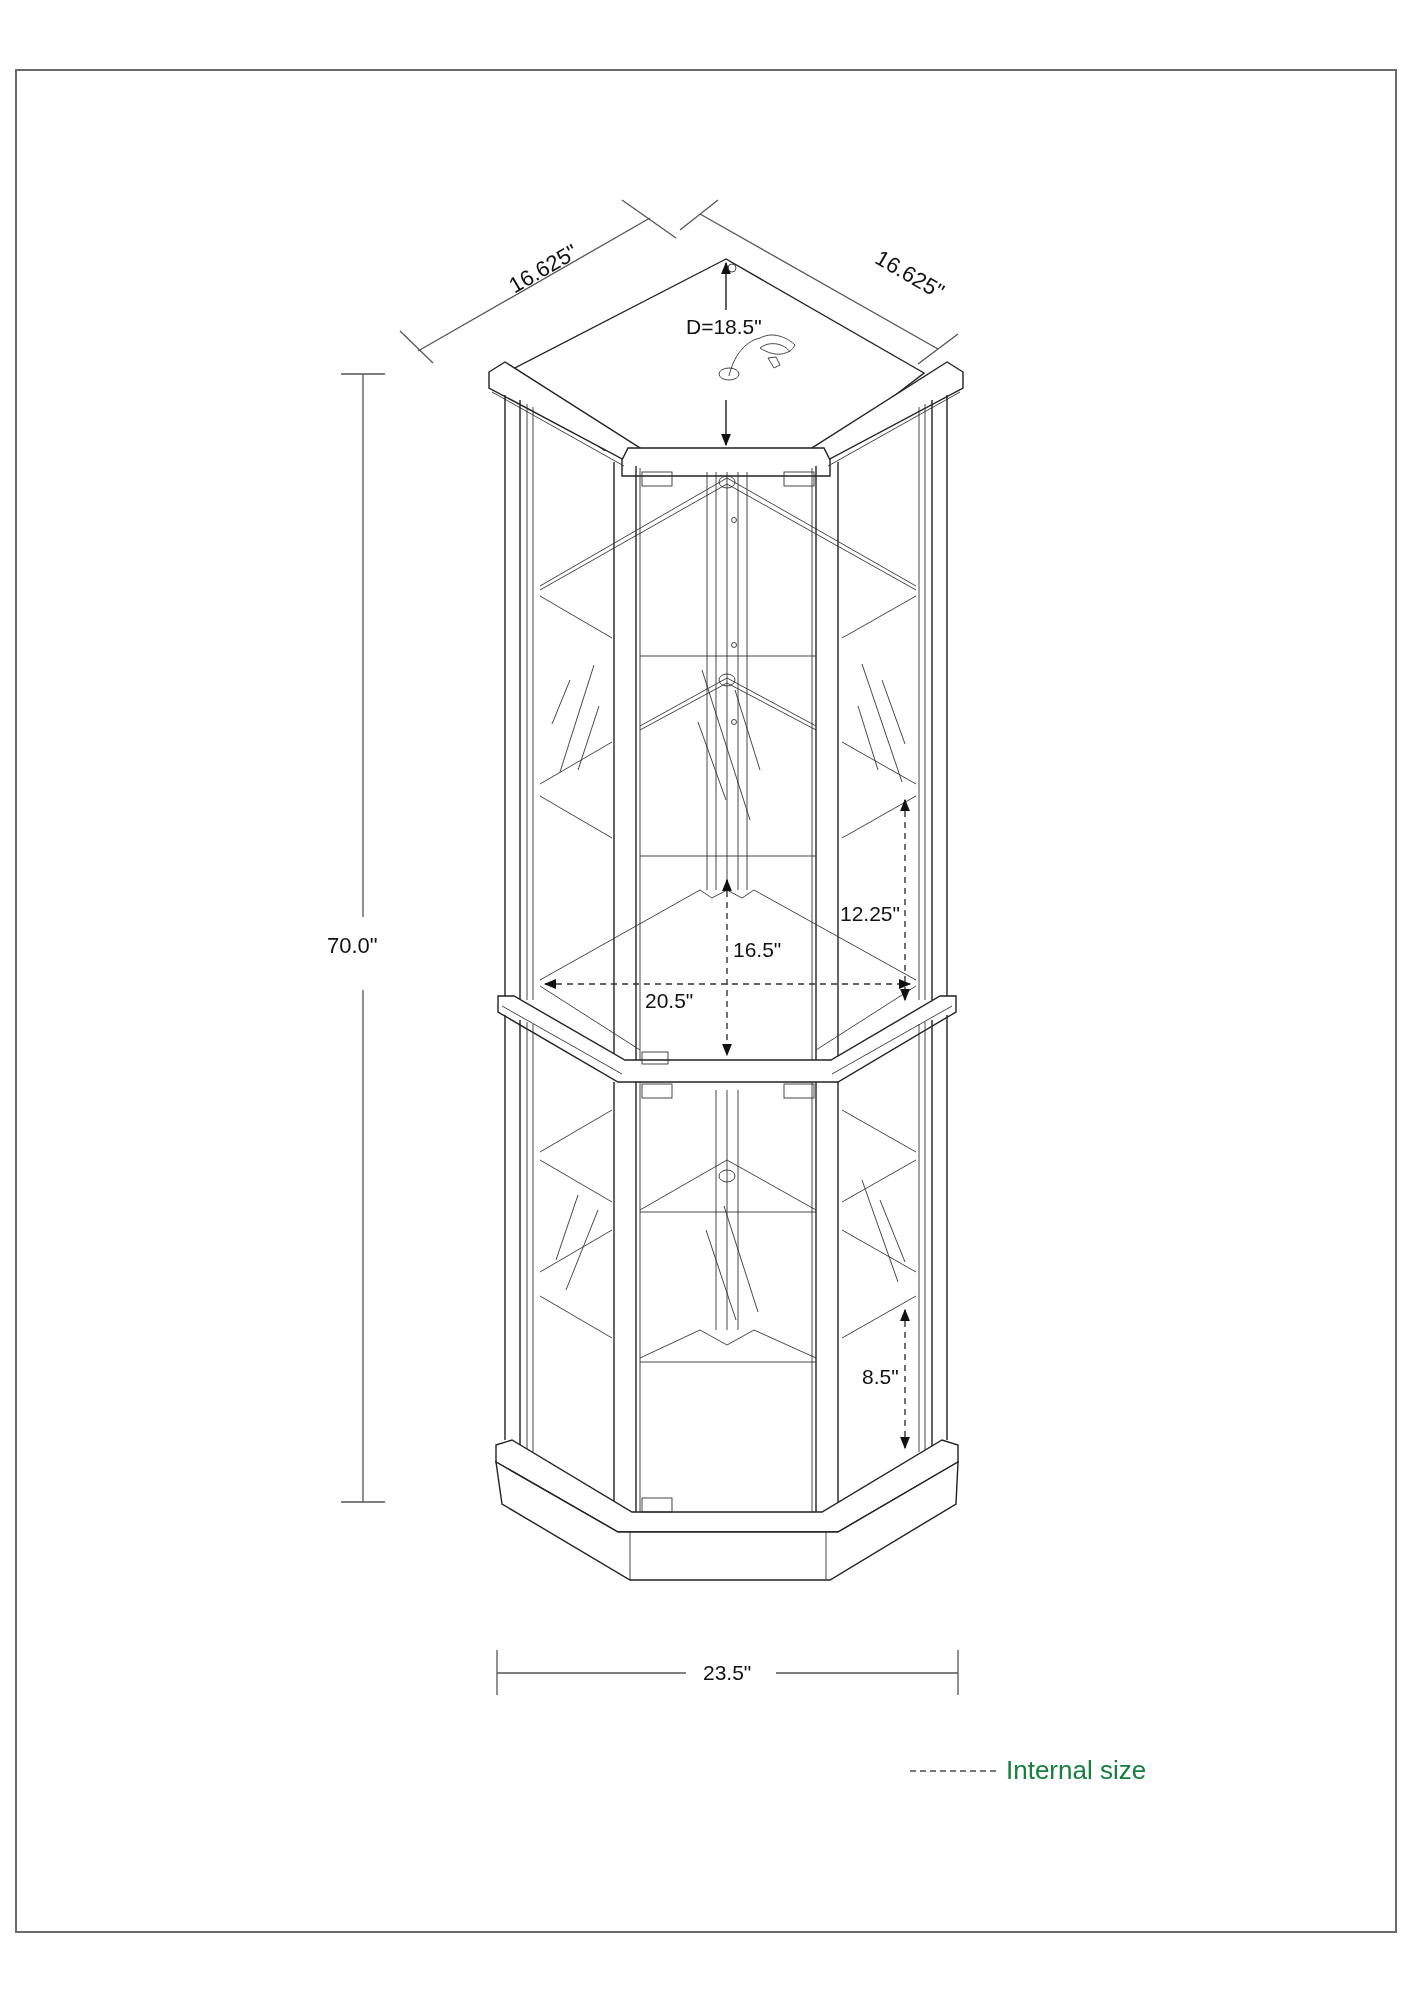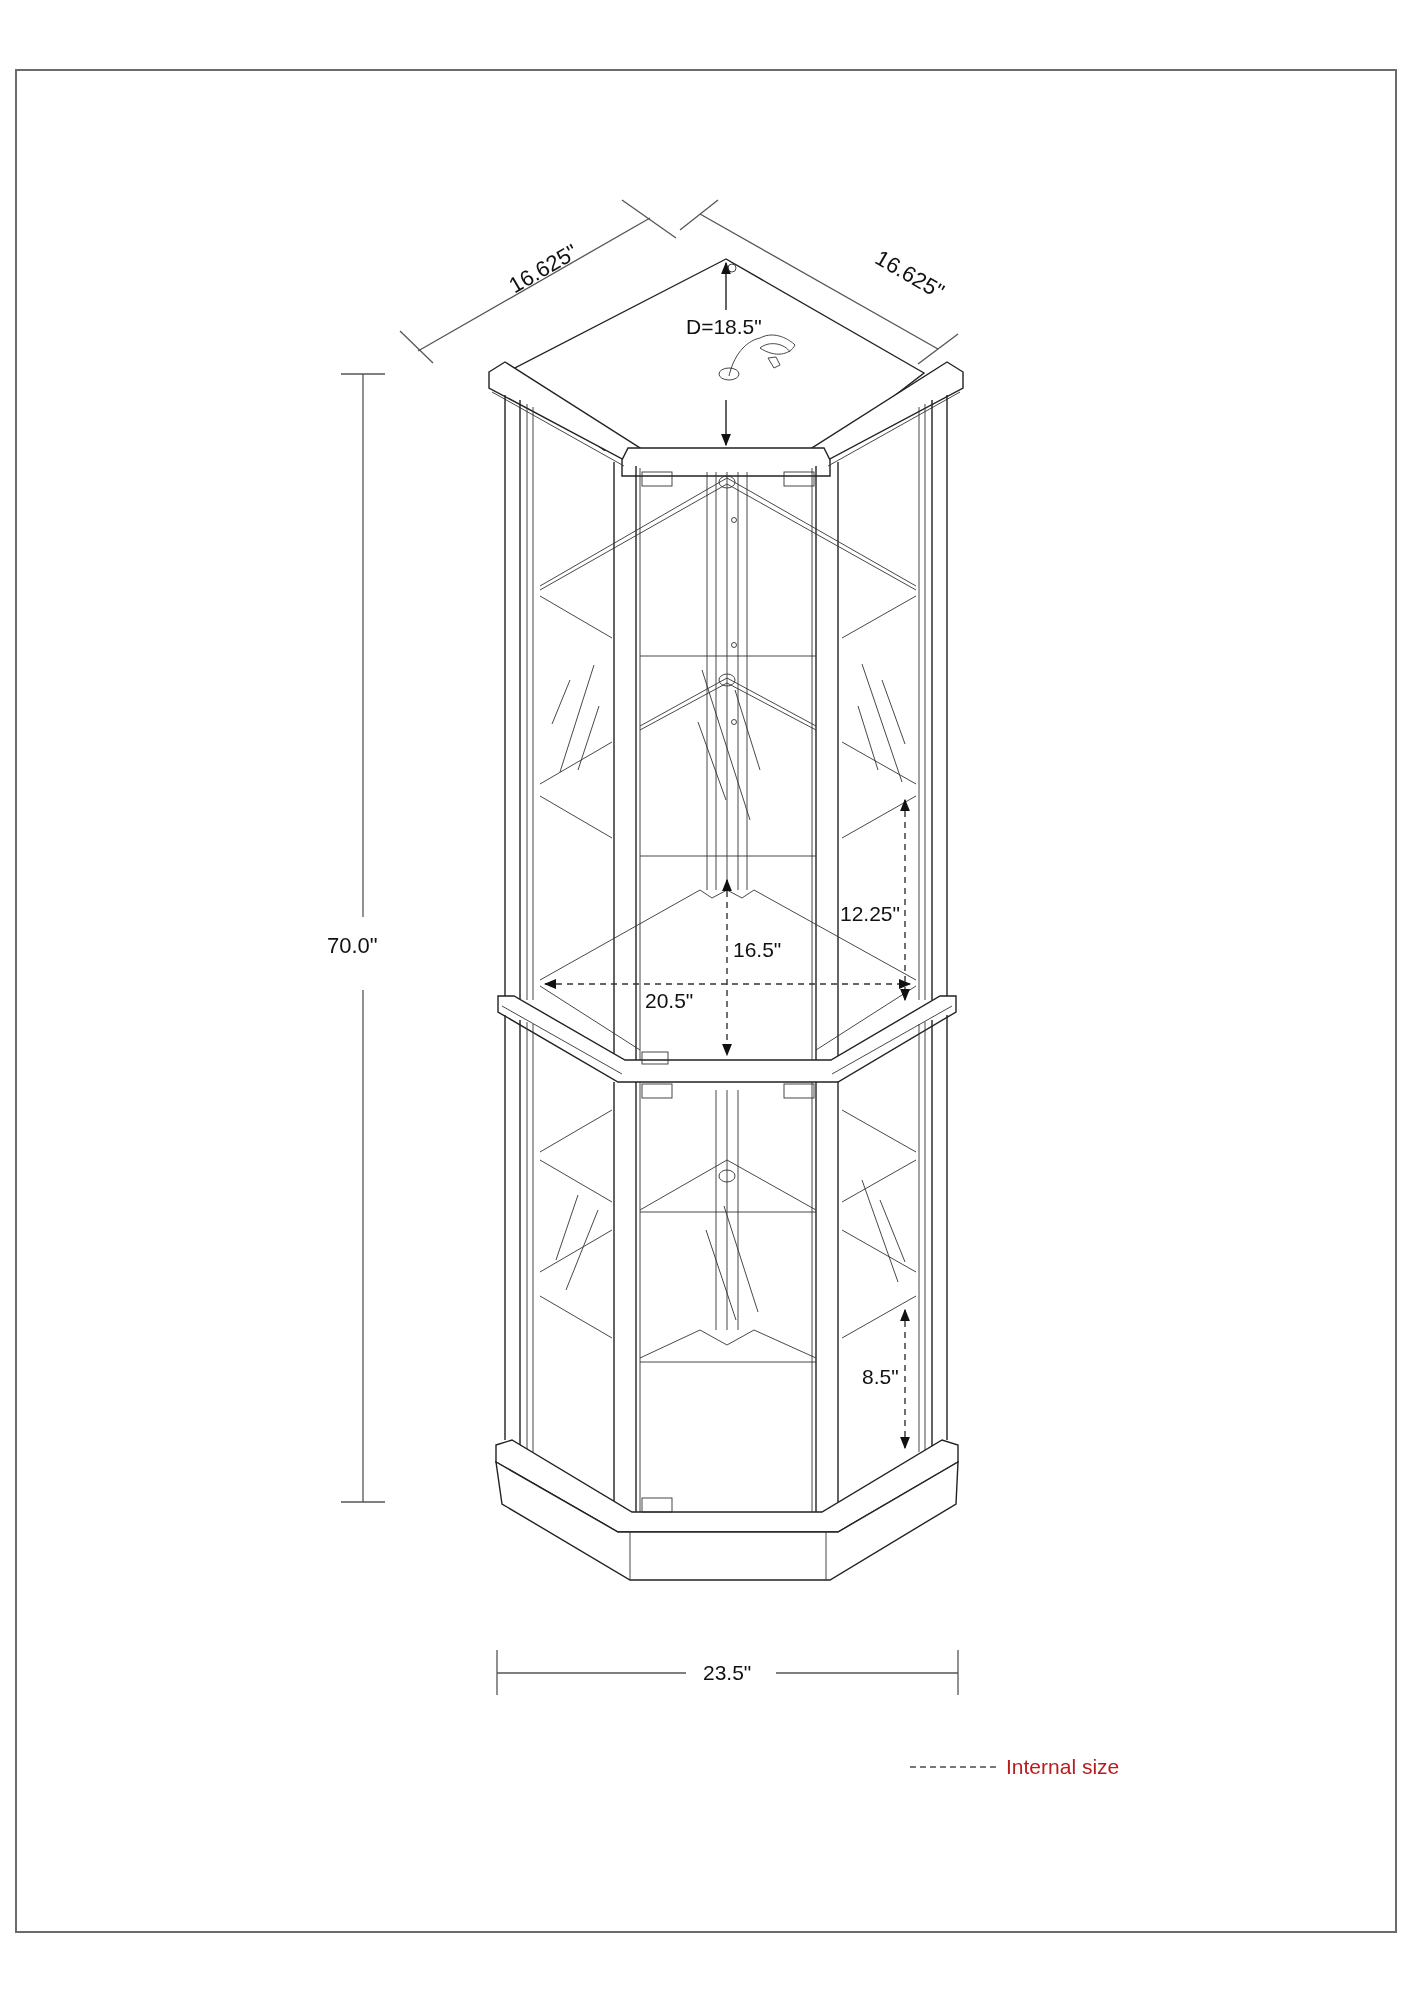--- a/index.html
+++ b/index.html
@@ -11,21 +11,21 @@
   svg { position: absolute; left: 0; top: 0; }
   .ln { stroke: #222; stroke-width: 1.4; fill: none; }
   .lnt { stroke: #333; stroke-width: 0.9; fill: none; }
   .dim { stroke: #555; stroke-width: 1.3; fill: none; }
   .dash { stroke: #333; stroke-width: 1.4; fill: none; stroke-dasharray: 6 5; }
   .fillw { fill: #ffffff; stroke: #222; stroke-width: 1.4; }
   .lbl { position: absolute; font-size: 21px; color: #111; white-space: nowrap;
          font-family: "Liberation Sans", sans-serif; line-height: 1; }
   .legend { position: absolute; left: 910px; top: 1755px; display: flex; align-items: center; gap: 10px; }
   .legend .sw { width: 86px; height: 0; border-top: 2px dashed #777; }
-  .legend .tx { font-size: 21px; color: #b91c1c; }
+  .legend .tx { font-size: 26px; color: #15803d; }
 </style>
 </head>
 <body>
 
 <div id="stage">
   <div class="frame"></div>
 
   <svg width="1414" height="2000" viewBox="0 0 1414 2000">
     <defs>
       <marker id="ah" viewBox="0 0 10 10" refX="9" refY="5" markerWidth="9" markerHeight="9" orient="auto-start-reverse">

